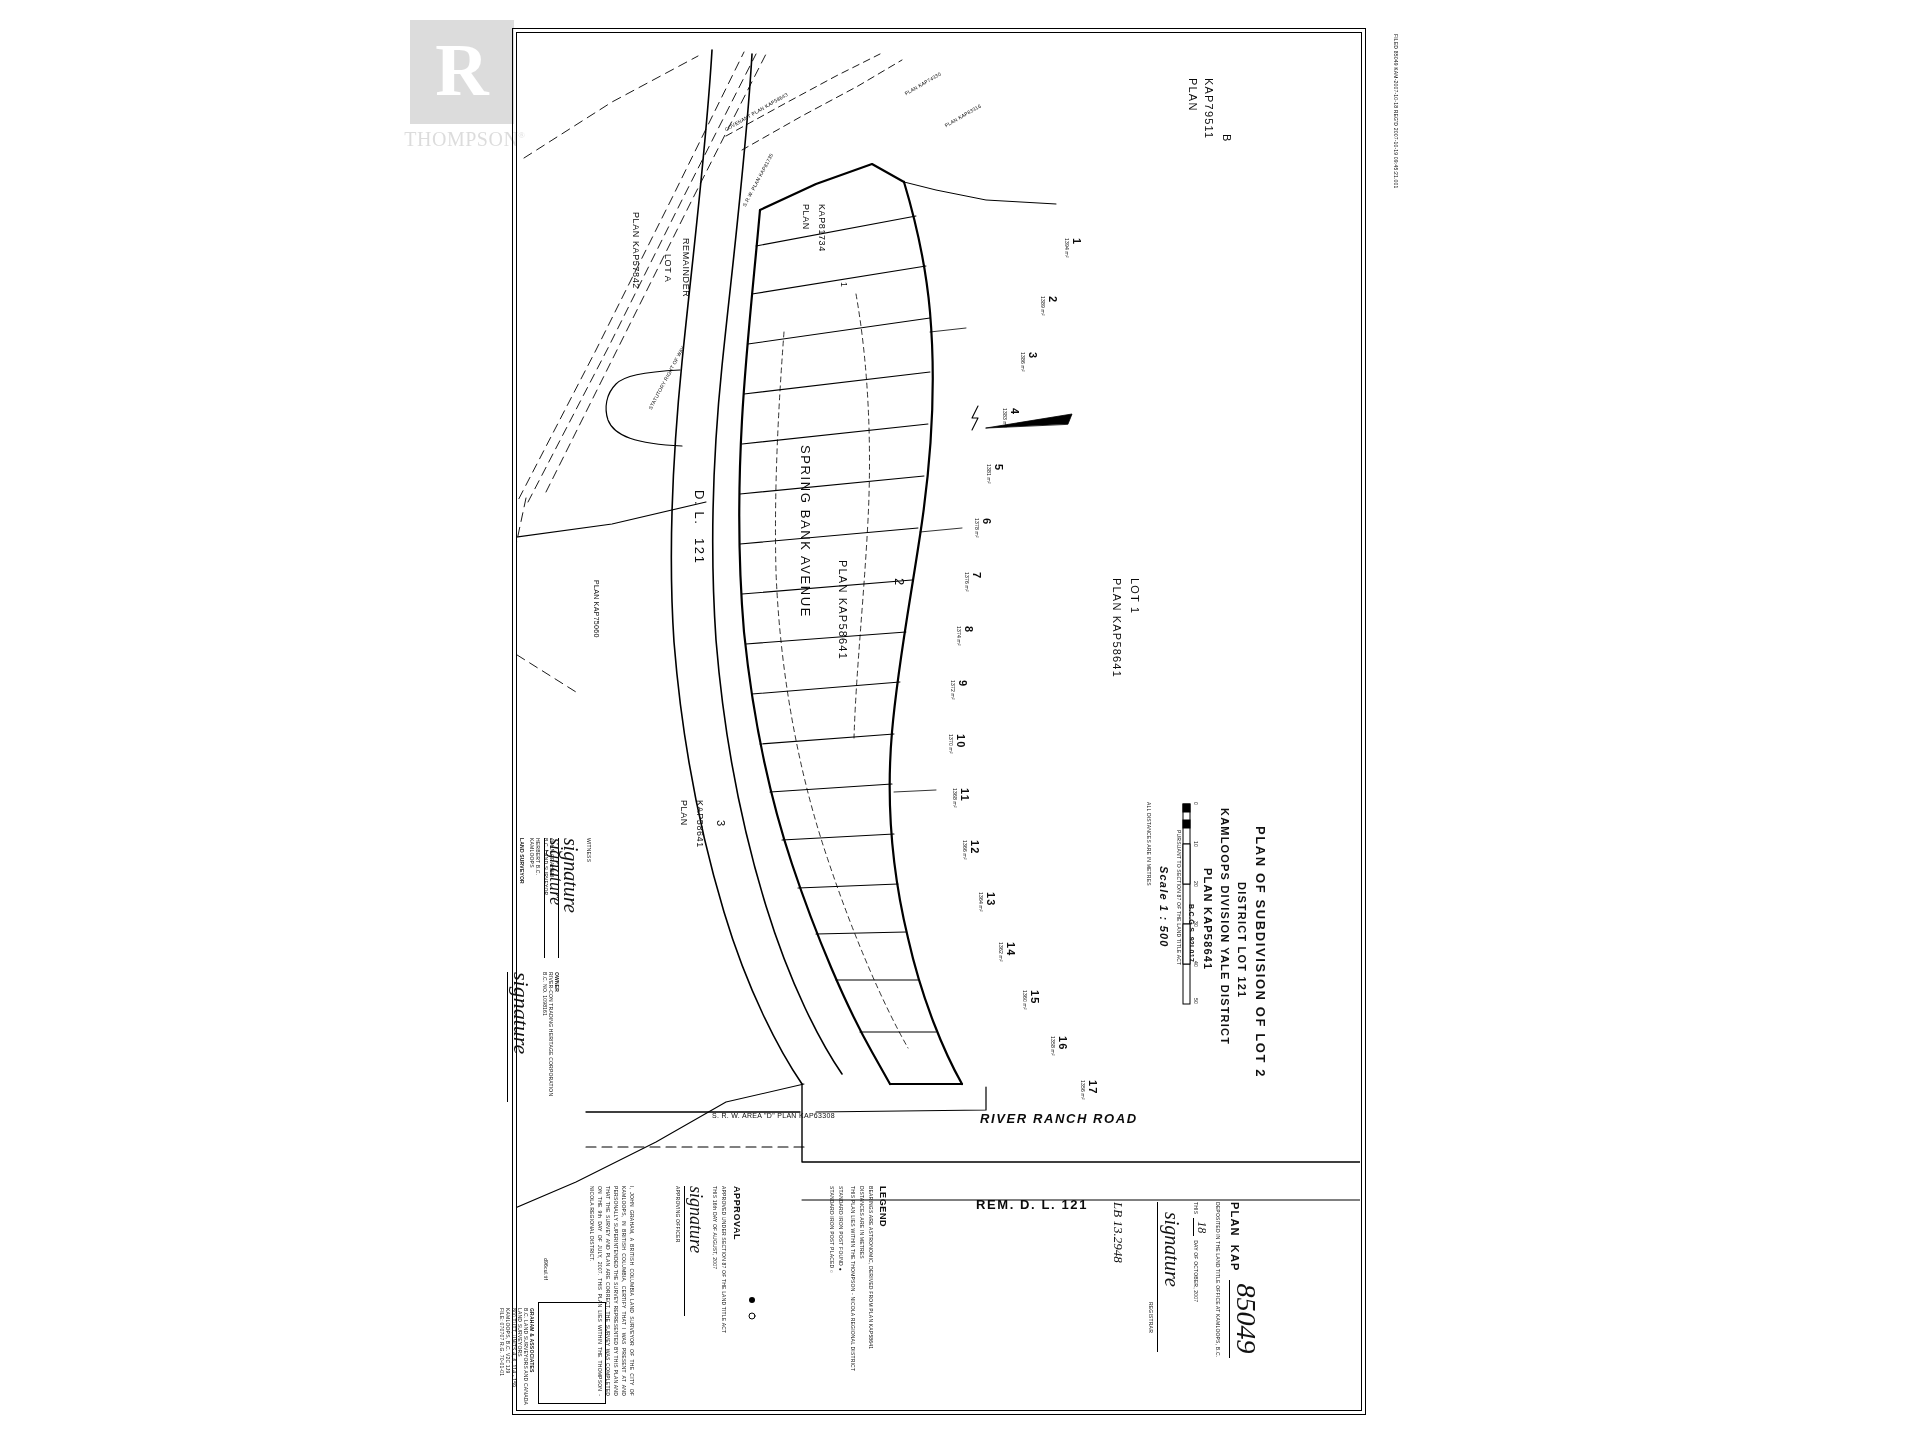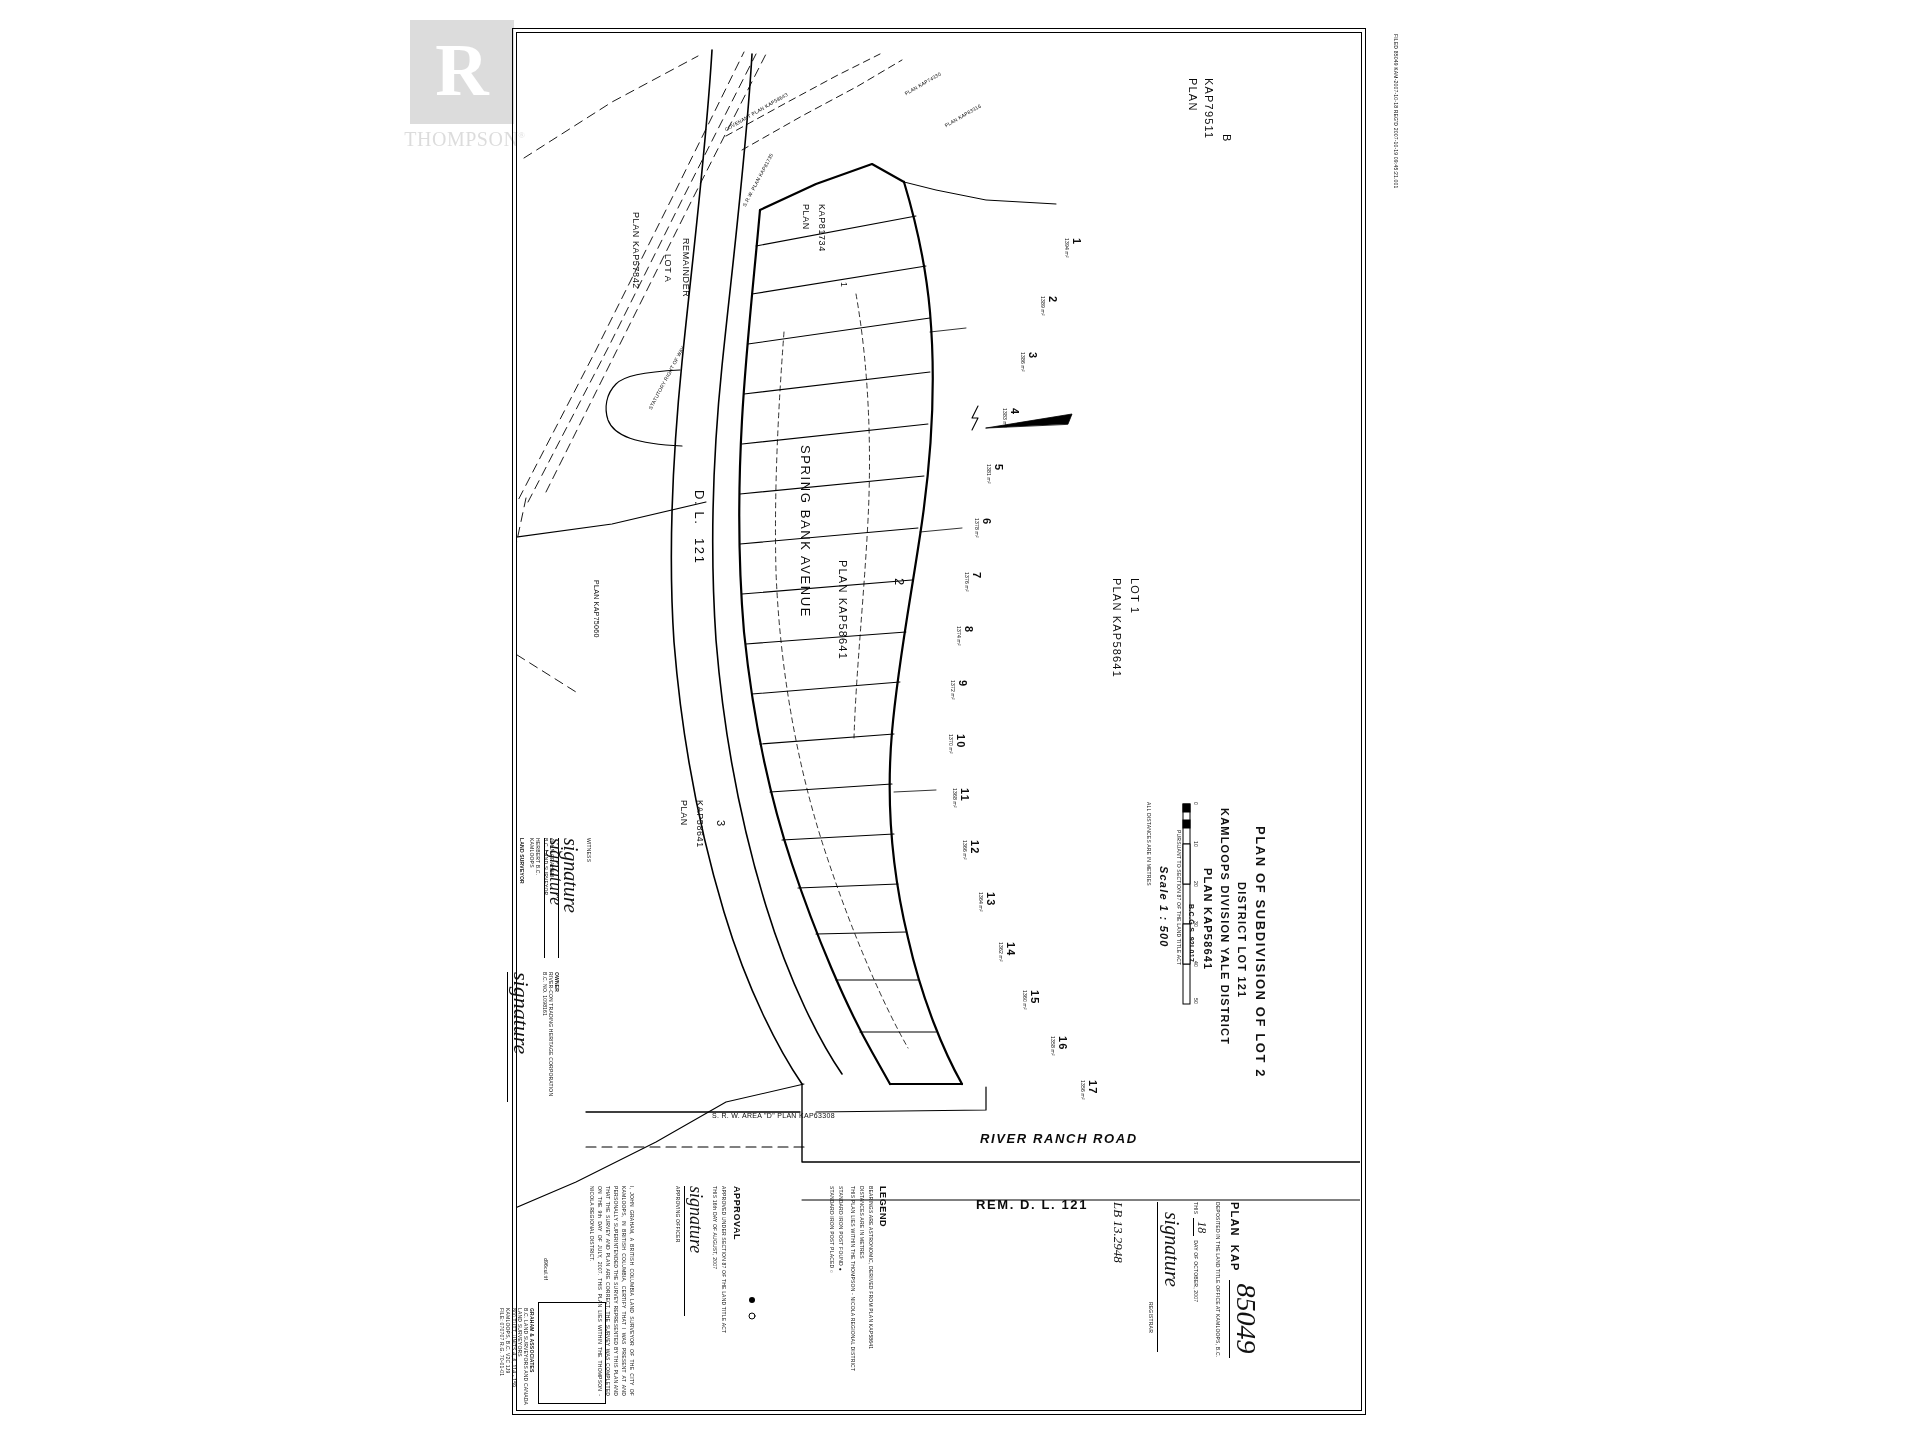--- a/index.html
+++ b/index.html
@@ -173,21 +173,21 @@
   <div class="lbl rot90 t-sm" style="left:688px;top:800px;">PLAN</div>
   <div class="lbl rot90 t-sm" style="left:704px;top:800px;">KAP58641</div>
   <div class="lbl rot90 t-md" style="left:726px;top:820px;">3</div>
 
   <div class="lbl rot90 t-lg" style="left:706px;top:490px;">D. L.</div>
   <div class="lbl rot90 t-lg" style="left:706px;top:538px;">121</div>
 
   <div class="lbl t-lg bold" style="left:976px;top:1198px;">REM.   D. L.   121</div>
 
   <div class="lbl rot90 t-lg" style="left:812px;top:445px;">SPRING  BANK  AVENUE</div>
-  <div class="lbl t-lg ital bold" style="left:980px;top:1112px;margin-top:20px;">RIVER  RANCH  ROAD</div>
+  <div class="lbl t-lg ital bold" style="left:980px;top:1112px;">RIVER  RANCH  ROAD</div>
 
   <div class="lbl t-xs" style="left:712px;top:1112px;">S. R. W.  AREA "D"   PLAN KAP63308</div>
   <div class="lbl t-xxs" style="left:742px;top:205px;transform-origin:0 0;transform:rotate(-62deg);">S.R.W.  PLAN KAP81735</div>
   <div class="lbl t-xxs" style="left:648px;top:408px;transform-origin:0 0;transform:rotate(-62deg);">STATUTORY  RIGHT  OF  WAY</div>
   <div class="lbl t-xxs" style="left:724px;top:128px;transform-origin:0 0;transform:rotate(-30deg);">COVENANT  PLAN KAP58643</div>
   <div class="lbl t-xxs" style="left:904px;top:92px;transform-origin:0 0;transform:rotate(-30deg);">PLAN KAP74330</div>
   <div class="lbl t-xxs" style="left:944px;top:124px;transform-origin:0 0;transform:rotate(-30deg);">PLAN KAP83316</div>
   <div class="lbl rot90 t-xs" style="left:600px;top:580px;">PLAN KAP75060</div>
 
   <div class="lbl rot90 t-md" style="left:848px;top:560px;">PLAN KAP58641</div>

